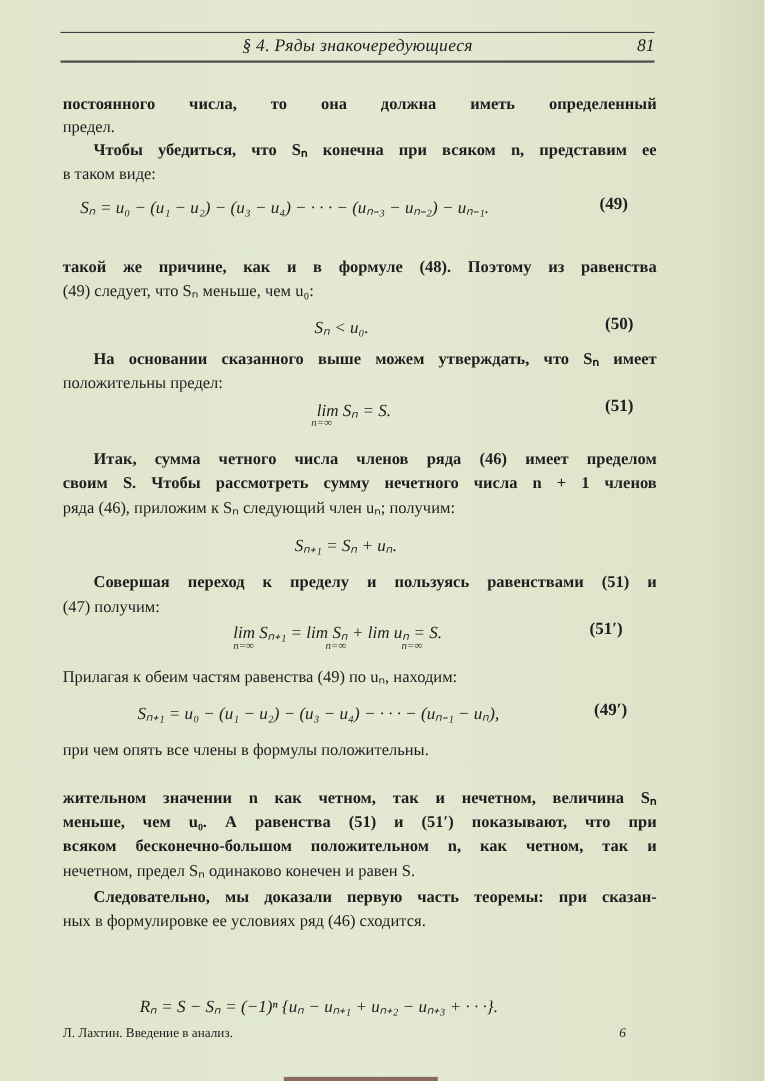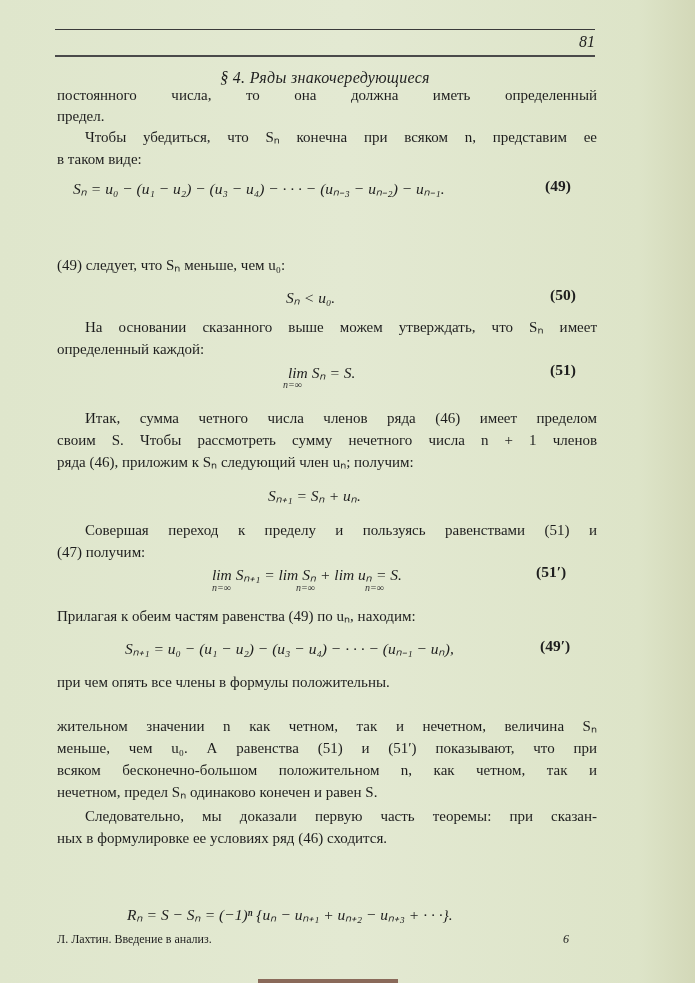--- a/index.html
+++ b/index.html
@@ -5,24 +5,24 @@
   html, body { margin:0; padding:0; }
   body {
     width:695px; height:983px; overflow:hidden; position:relative;
     background: linear-gradient(90deg, #dfe6cc 0%, #e3e9d2 50%, #dde4c8 92%, #d3d8b8 100%);
     font-family: "Liberation Serif", serif;
     color:#1e1e1e;
   }
   .page { position:absolute; left:0; top:0; width:695px; height:983px; }
   .rule-top { position:absolute; left:55px; top:29px; width:540px; border-top:1.5px solid #3a3a3a; }
   .rule-bot { position:absolute; left:55px; top:55px; width:540px; border-top:2px solid #4a4a4a; }
-  .rh-title { position:absolute; left:0; width:650px; top:33px; text-align:center; font-style:italic; font-size:16px; letter-spacing:0.3px;margin-top:36px; }
+  .rh-title { position:absolute; left:0; width:650px; top:33px; text-align:center; font-style:italic; font-size:16px; letter-spacing:0.3px; }
   .rh-num { position:absolute; left:560px; top:33px; font-style:italic; font-size:16px; width:35px; text-align:right; }
   .line { position:absolute; left:57px; width:540px; font-size:15px; line-height:20px; white-space:nowrap; }
-  .just { text-align:justify; text-align-last:justify; }
+  .just { text-align:justify; text-align-last:justify;font-weight:bold; }
   .ind { padding-left:28px; box-sizing:border-box; }
   .eq { position:absolute; font-size:15.5px; font-style:italic; white-space:nowrap; }
   .eqn { position:absolute; font-size:15.5px; white-space:nowrap;font-weight:bold; }
   .sub { position:absolute; font-size:10px; font-style:italic; white-space:nowrap; color:#333; }
   .footer-l { position:absolute; left:57px; top:932px; font-size:12px; white-space:nowrap; }
   .footer-r { position:absolute; left:563px; top:932px; font-size:12px; font-style:italic; }
   .bottom-strip { position:absolute; left:258px; top:979px; width:140px; height:4px; background:#8a6a5a; }
 </style>
 </head>
 <body>
@@ -36,27 +36,28 @@
 
   <div class="line just" style="top:85px">постоянного числа, то она должна иметь определенный</div>
   <div class="line" style="top:106px">предел.</div>
 
   <div class="line just ind" style="top:127px">Чтобы убедиться, что Sₙ конечна при всяком n, представим ее</div>
   <div class="line" style="top:149px">в таком виде:</div>
 
   <div class="eq" style="left:73px; top:177px">Sₙ = u₀ − (u₁ − u₂) − (u₃ − u₄) − · · · − (uₙ₋₃ − uₙ₋₂) − uₙ₋₁.</div>
   <div class="eqn" style="left:545px; top:177px">(49)</div>
 
+  <div class="line just" style="top:233px">такой же причине, как и в формуле (48). Поэтому из равенства</div>
   <div class="line" style="top:255px">(49) следует, что Sₙ меньше, чем u₀:</div>
 
   <div class="eq" style="left:286px; top:286px">Sₙ &lt; u₀.</div>
   <div class="eqn" style="left:550px; top:286px">(50)</div>
 
   <div class="line just ind" style="top:317px">На основании сказанного выше можем утверждать, что Sₙ имеет</div>
-  <div class="line" style="top:339px">определенный каждой:</div>
+  <div class="line" style="top:339px">положительны предел:</div>
 
   <div class="eq" style="left:288px; top:361px">lim Sₙ = S.</div>
   <div class="sub" style="left:283px; top:379px">n=∞</div>
   <div class="eqn" style="left:550px; top:361px">(51)</div>
 
   <div class="line just ind" style="top:408px">Итак, сумма четного числа членов ряда (46) имеет пределом</div>
   <div class="line just" style="top:430px">своим S. Чтобы рассмотреть сумму нечетного числа n + 1 членов</div>
   <div class="line" style="top:452px">ряда (46), приложим к Sₙ следующий член uₙ; получим:</div>
 
   <div class="eq" style="left:268px; top:484px">Sₙ₊₁ = Sₙ + uₙ.</div>

